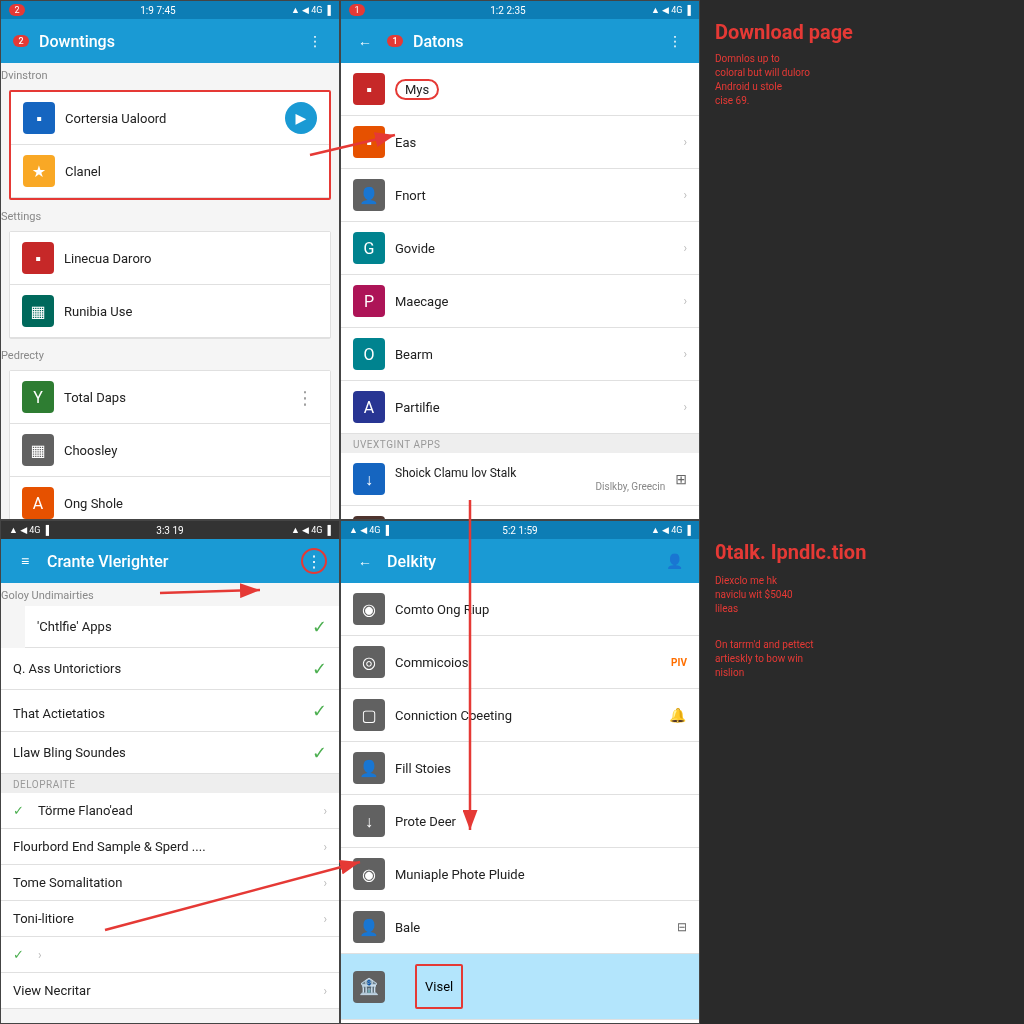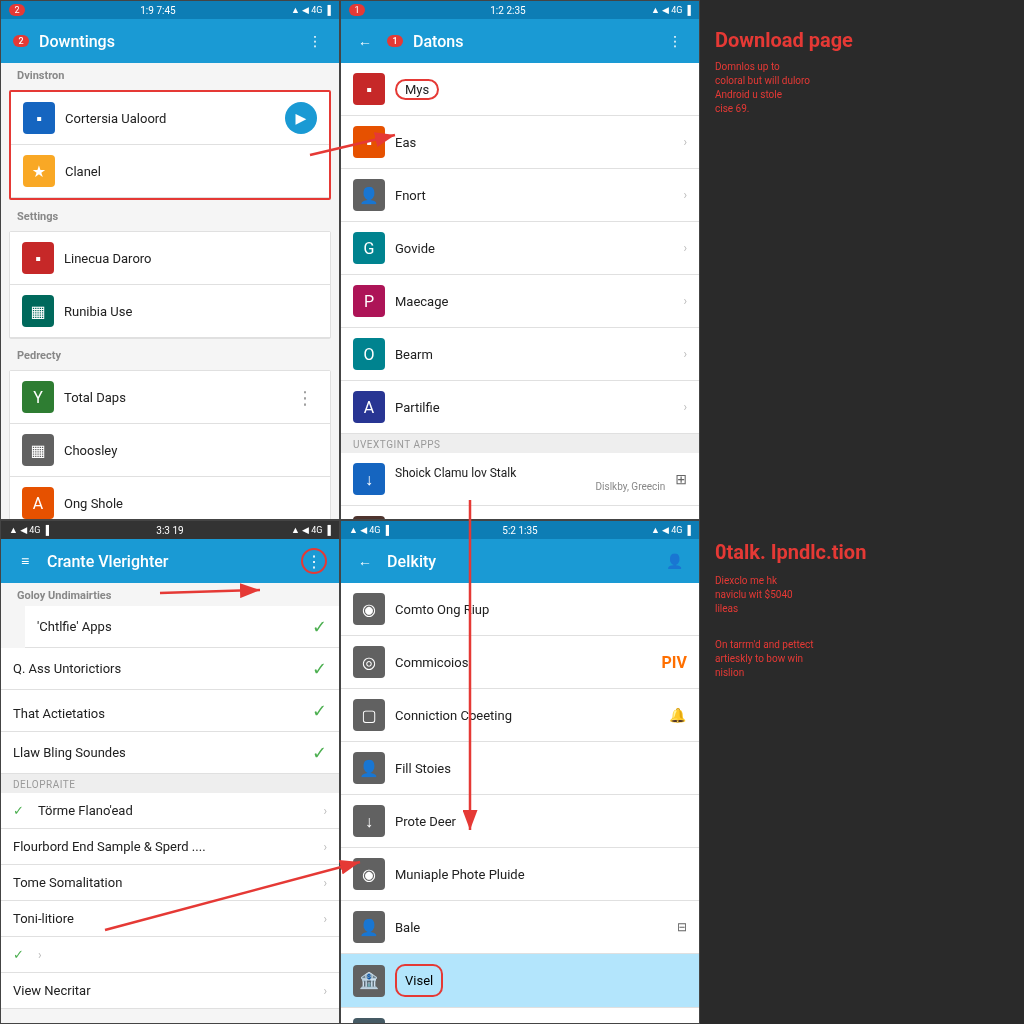--- a/index.html
+++ b/index.html
@@ -40,21 +40,20 @@
       overflow: hidden;
     }
 
     
     .annotation-top {
       background: #2a2a2a;
       padding: 20px 15px;
       display: flex;
       flex-direction: column;
       gap: 8px;
-      margin-top: 8px;
     }
 
     
     .screen-crante {
       background: #f5f5f5;
       border: 1px solid #444;
       display: flex;
       flex-direction: column;
       overflow: hidden;
     }
@@ -132,25 +131,24 @@
     }
 
     
     .screen-content {
       flex: 1;
       overflow: hidden;
     }
 
     
     .section-header {
-      padding: 6px 16px 4px;
+      padding: 6px 0 4px;
       font-size: 11px;
       color: #888;
       background: #f5f5f5;
-      font-weight: bold;
     }
 
     
     .list-item {
       display: flex;
       align-items: center;
       padding: 10px 12px;
       background: white;
       border-bottom: 1px solid #e0e0e0;
       gap: 10px;
@@ -241,21 +239,21 @@
       top: 0;
       left: 0;
       width: 1024px;
       height: 1024px;
       pointer-events: none;
     }
 
     
     .badge-orange {
       color: #ff6f00;
-      font-size: 16px;
+      font-size: 10px;
       font-weight: bold;
     }
 
     .item-box {
       background: white;
       border: 1px solid #e0e0e0;
       margin: 4px 8px;
       border-radius: 2px;
     }
 
@@ -536,21 +534,21 @@
           <div class="list-item-title">View Necritar</div>
         </div>
         <span class="list-item-chevron">›</span>
       </div>
     </div>
   </div>
 
   <div class="screen-settings">
     <div class="status-bar">
       <span style="font-size:9px;">▲ ◀ 4G ▐</span>
-      <span>5:2 1:35</span>
+      <span>5:2 1:59</span>
       <span style="font-size:9px;">▲ ◀ 4G ▐</span>
     </div>
     <div class="app-bar">
       <span class="app-bar-icon">←</span>
       <span class="app-bar-title">DeIkity</span>
       <span class="app-bar-icon">👤</span>
     </div>
     <div class="screen-content">
       <div class="list-item" style="background:white;border-bottom:1px solid #e0e0e0;">
         <div class="list-item-icon grey">◉</div>
@@ -594,21 +592,21 @@
         <div class="list-item-icon grey">👤</div>
         <div class="list-item-text">
           <div class="list-item-title">Bale</div>
         </div>
         <span class="dropdown-icon">⊟</span>
       </div>
 
       <div class="list-item selected-item" style="border-bottom:1px solid #e0e0e0;">
         <div class="list-item-icon grey">🏦</div>
         <div class="list-item-text">
-          <span style="border:2px solid #e53935;border-radius:10px;padding:7px 8px;display:inline-block;">
+          <span style="border:2px solid #e53935;border-radius:2px;padding:13px 8px;display:inline-block;margin-left:20px;">
             <span>Visel</span>
           </span>
         </div>
       </div>
       <div class="list-item" style="background:white;border-bottom:1px solid #e0e0e0;">
         <div class="list-item-icon camera">📷</div>
 
       </div>
 
     </div>

